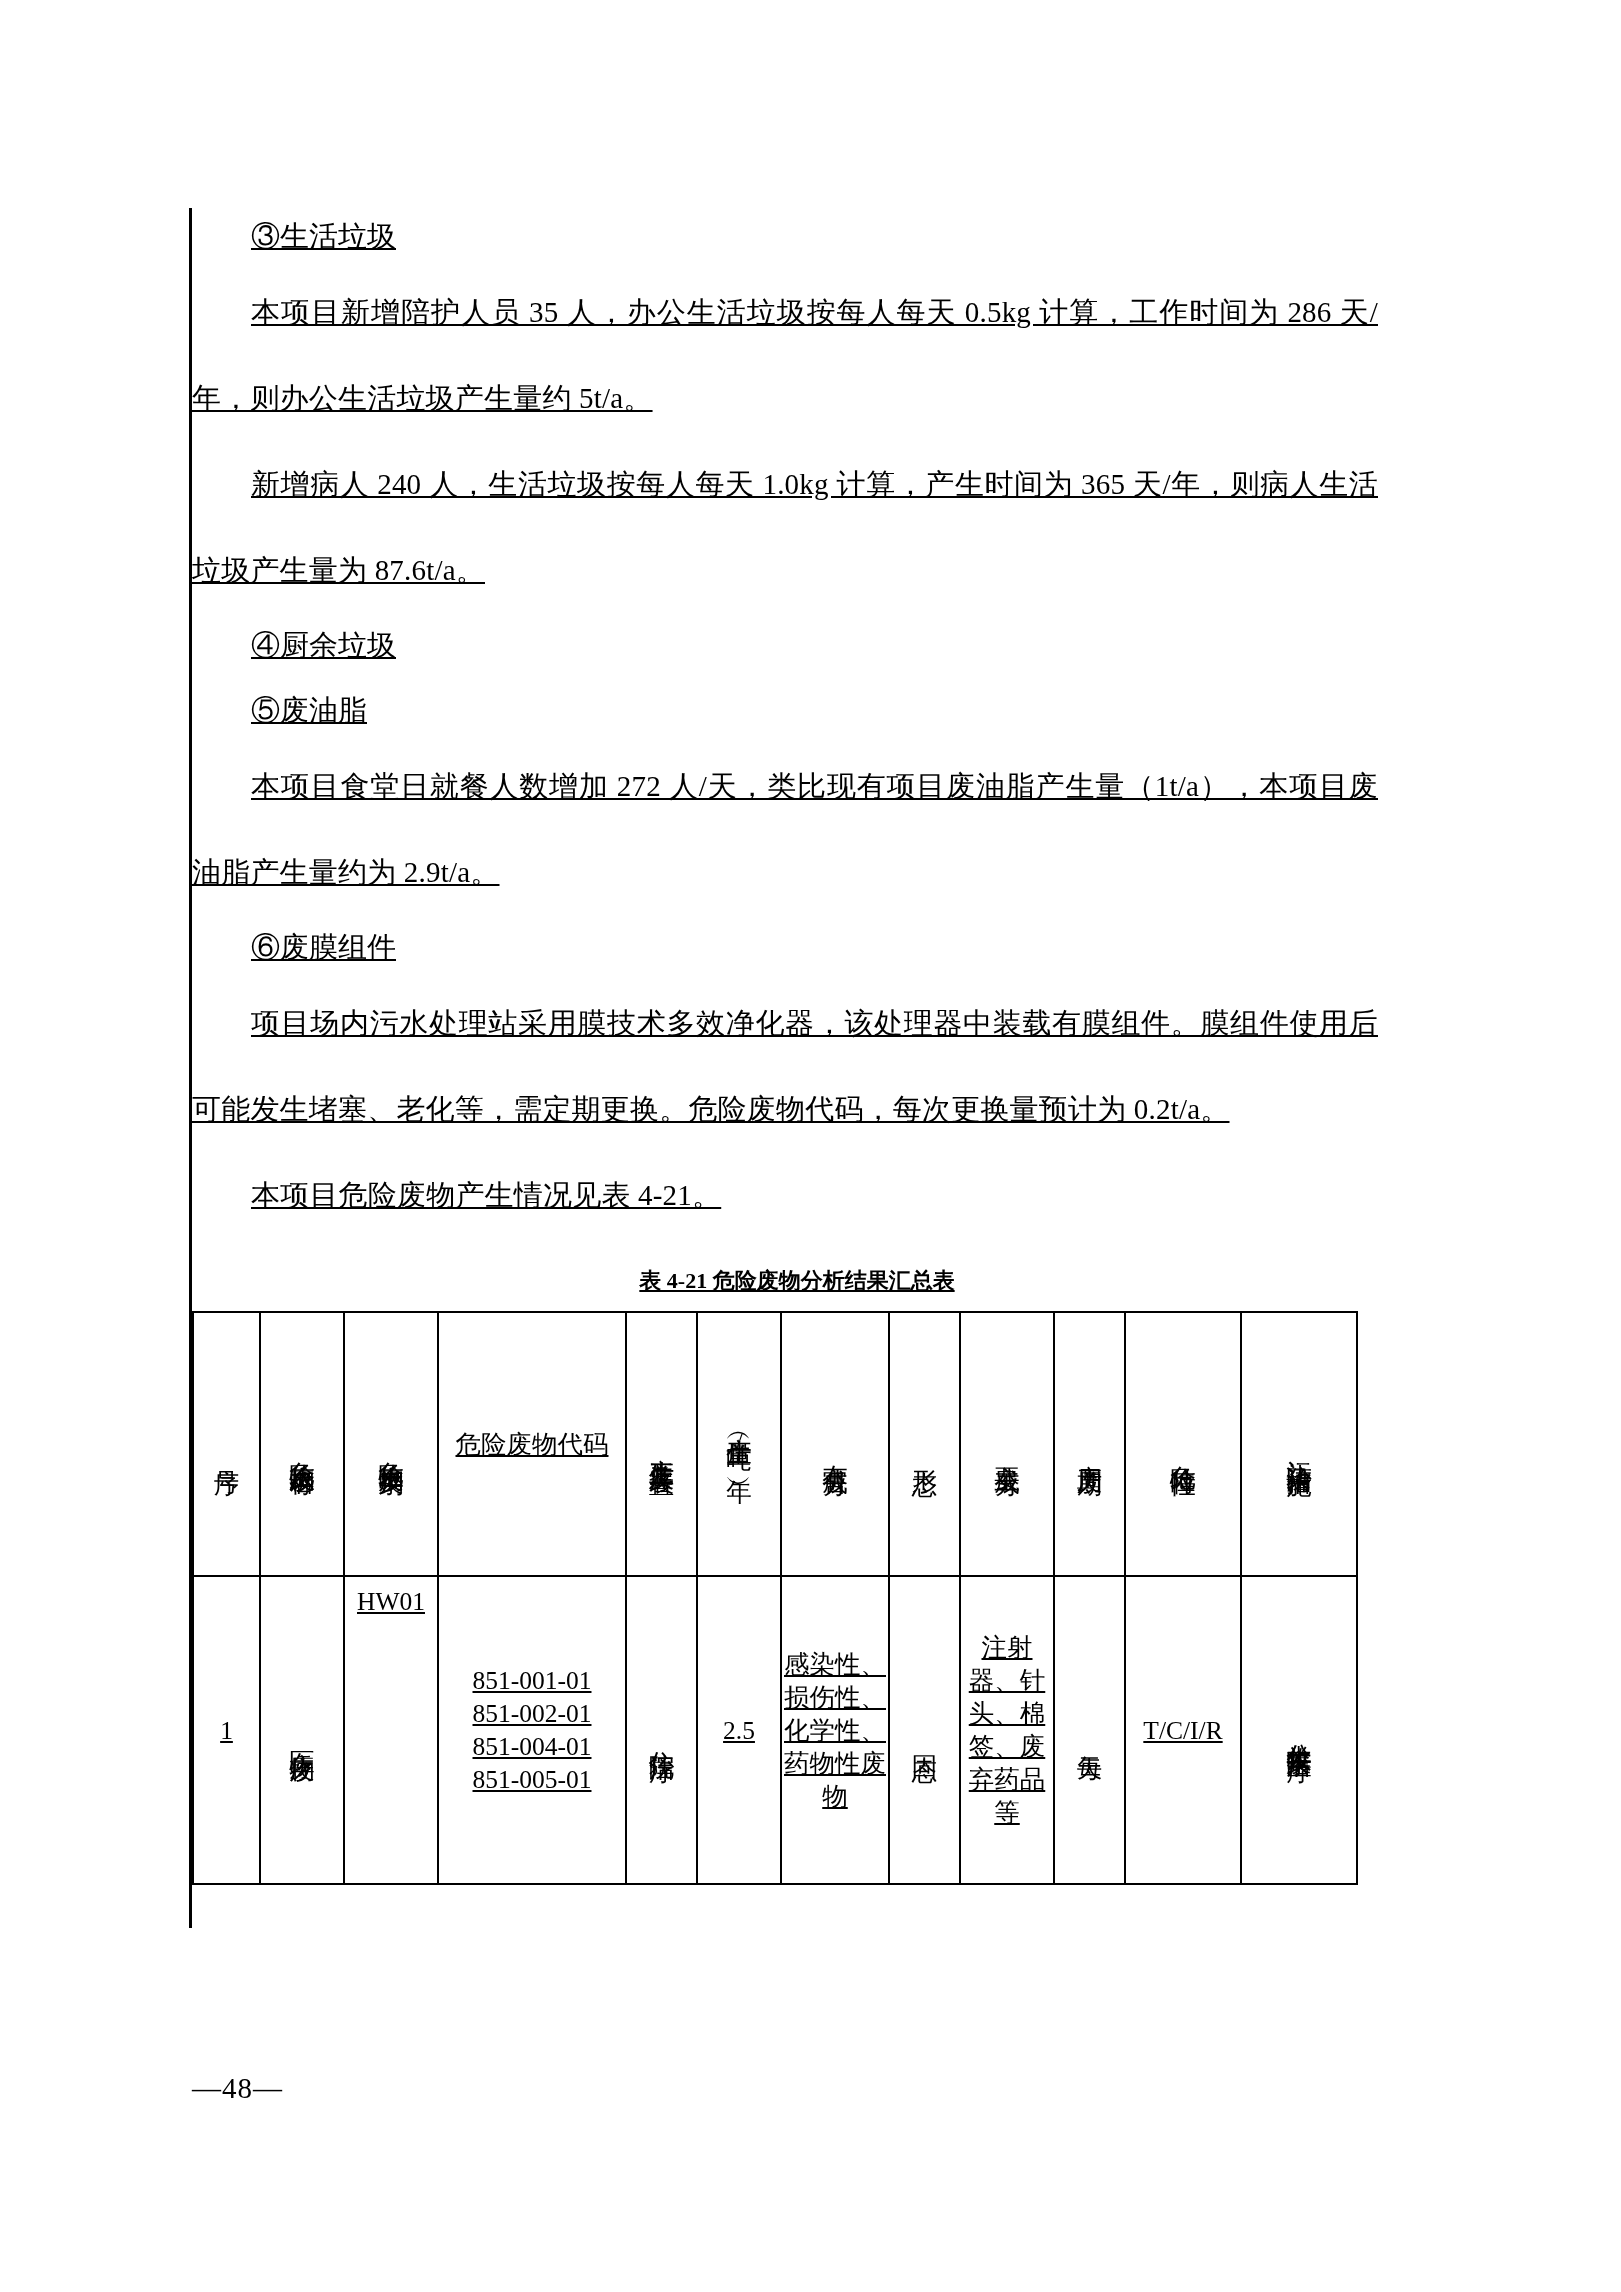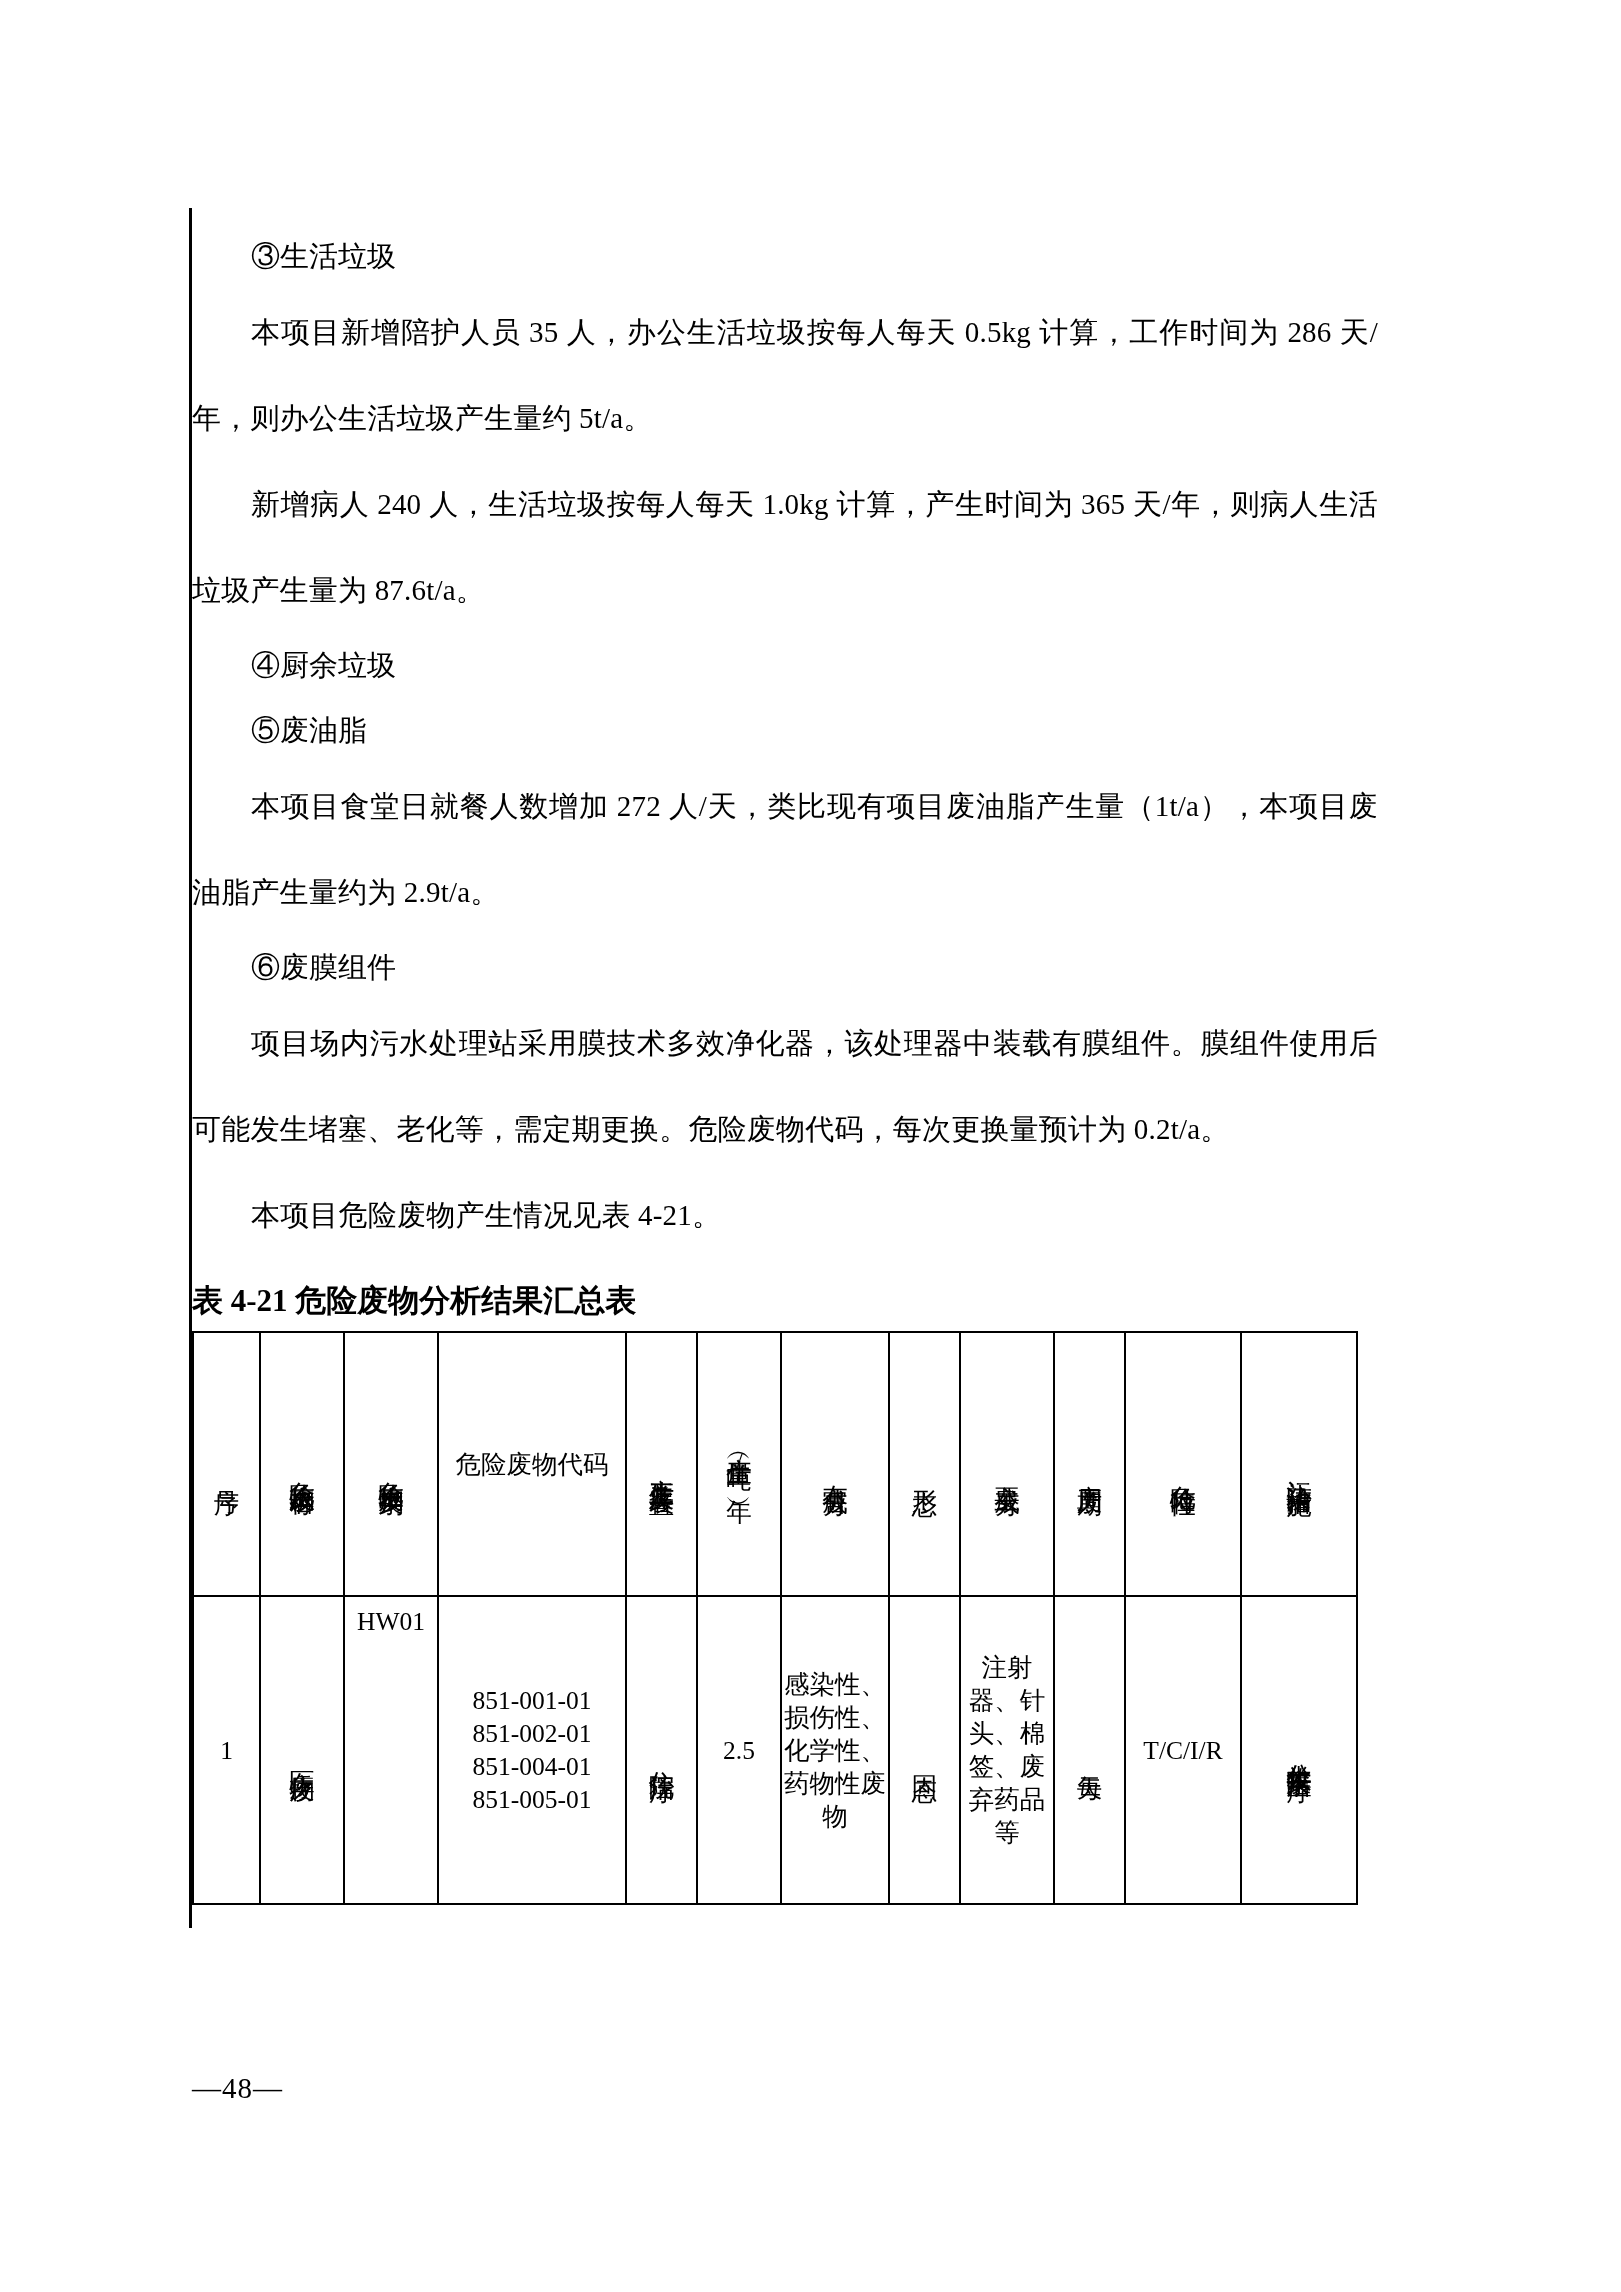--- a/index.html
+++ b/index.html
@@ -26,48 +26,50 @@
     position: absolute;
     left: 189px;
     top: 208px;
     width: 2.9px;
     height: 1720px;
     background: #000000;
   }
   .content {
     position: absolute;
     left: 192px;
-    top: 224px;
+    top: 204px;
     width: 1186px;
+    text-decoration: underline;
   }
   .para {
     font-size: 29px;
     line-height: 86px;
     text-indent: 59px;
     margin: 0;
     letter-spacing: 0.2px;
     text-align: justify;
     font-family: "Liberation Serif", "DejaVu Serif", serif;
   }
   .heading-item {
     font-size: 29px;
     line-height: 65px;
     text-indent: 59px;
     margin: 0;
     font-weight: normal;
   }
 
   
   .table-title {
-    text-align: left;
-    font-size: 31px;
+    text-align: center;
+    font-size: 22px;
     font-weight: bold;
     line-height: 57px;
     margin-top: 13.7px;
     width: 1162px;
+    padding-left: 24px;
   }
 
   
   table.haz {
     border-collapse: collapse;
     width: 1162px;
     table-layout: fixed;
     margin-top: 2px;
   }
   table.haz td, table.haz th {

